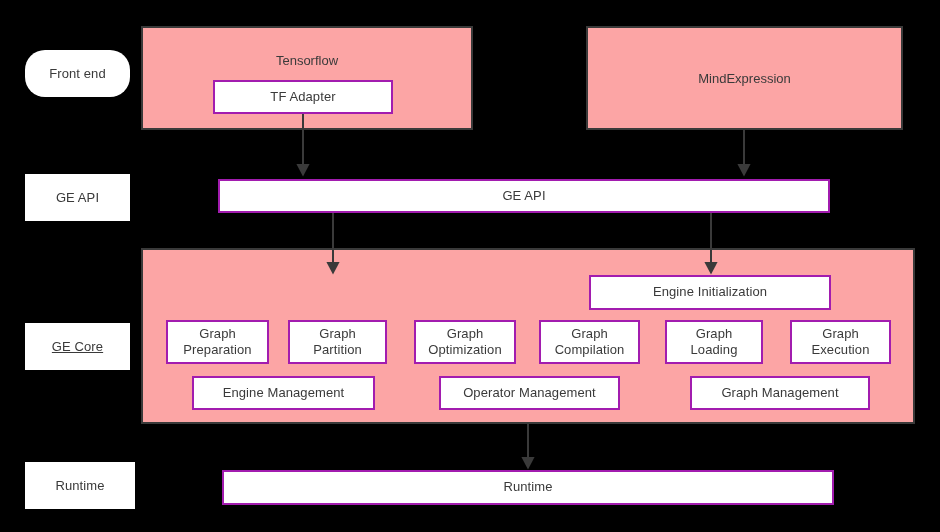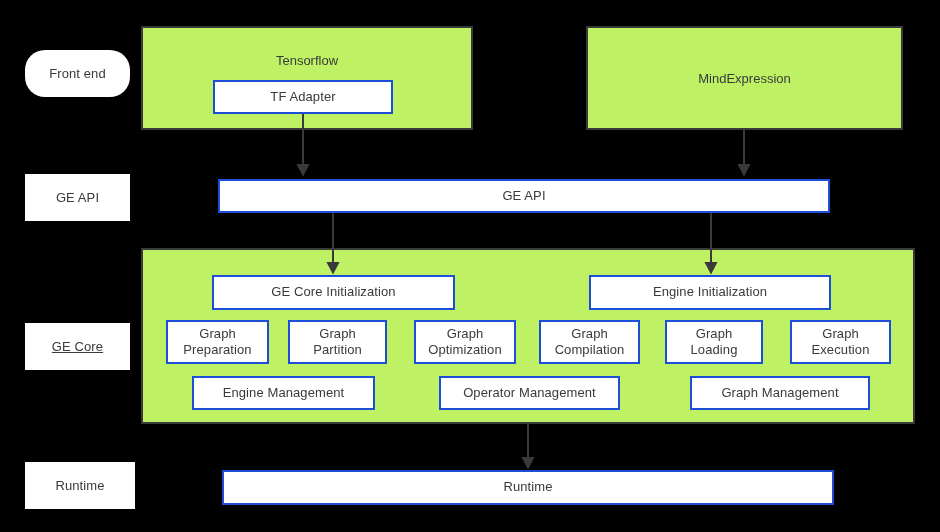--- a/index.html
+++ b/index.html
@@ -13,21 +13,21 @@
   #canvas {
     position: relative;
     width: 940px;
     height: 532px;
     background: #000000;
     overflow: hidden;
   }
   .box {
     position: absolute;
     background: #ffffff;
-    border: 2px solid #1d4ed8;
+    border: 2px solid #a21caf;
     box-sizing: border-box;
     display: flex;
     align-items: center;
     justify-content: center;
     text-align: center;
     color: #3a3a3a;
     font-size: 13px;
     line-height: 1.25;
     letter-spacing: 0.1px;
   }
@@ -39,21 +39,21 @@
     display: flex;
     align-items: center;
     justify-content: center;
     text-align: center;
     color: #3a3a3a;
     font-size: 13px;
     letter-spacing: 0.1px;
   }
   .group-box {
     position: absolute;
-    background: #bef264;
+    background: #fca5a5;
     border: 2px solid #3a3a3a;
     box-sizing: border-box;
   }
   .group-title {
     position: absolute;
     left: 0;
     right: 0;
     text-align: center;
     color: #3a3a3a;
     font-size: 13px;
@@ -100,23 +100,20 @@
   <div class="group-box" style="left:586px; top:26px; width:317px; height:104px;">
     <div class="group-title" style="top:43px;">MindExpression</div>
   </div>
 
   <div class="box" style="left:218px; top:179px; width:612px; height:34px;">
     <span>GE API</span>
   </div>
 
   <div class="group-box" style="left:141px; top:248px; width:774px; height:176px;"></div>
 
-  <div class="box" style="left:212px; top:275px; width:243px; height:35px;">
-    <span>GE Core Initialization</span>
-  </div>
 
   <div class="box" style="left:589px; top:275px; width:242px; height:35px;">
     <span>Engine Initialization</span>
   </div>
 
   <div class="box" style="left:166px; top:320px; width:103px; height:44px;">
     <span class="two-line">Graph
 Preparation</span>
   </div>
 

